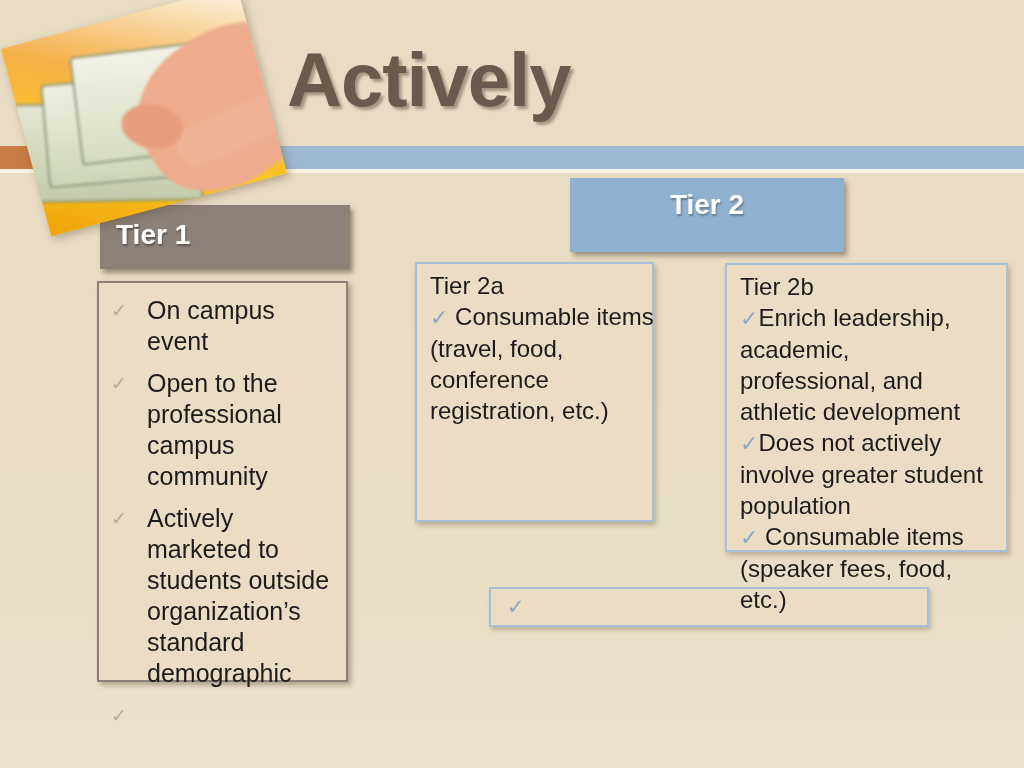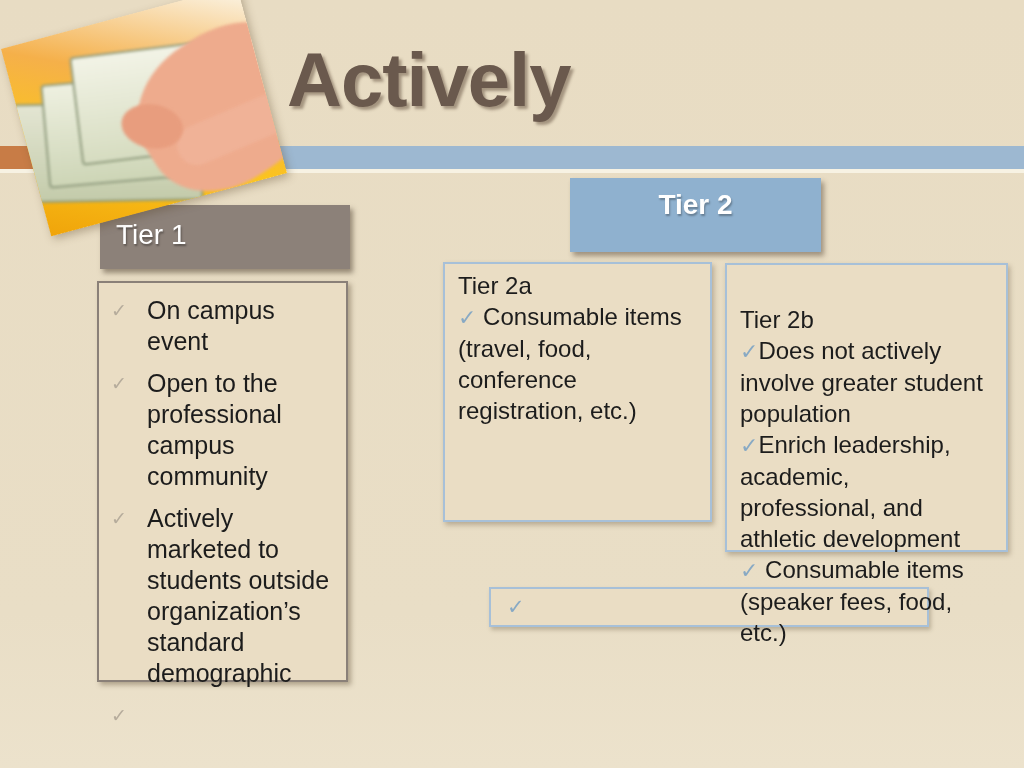--- a/index.html
+++ b/index.html
@@ -36,55 +36,55 @@
   .b2{left:18px;top:62px;width:200px;height:100px;transform:rotate(10deg);background:linear-gradient(180deg,#eef0e0,#cdd5b6);}
   .b3{left:55px;top:40px;width:205px;height:105px;transform:rotate(8deg);background:linear-gradient(180deg,#f2f3e6,#d6dcc0);}
   .hand{right:-58px;top:38px;width:190px;height:150px;background:#eeab8d;border-radius:48% 52% 55% 45%;transform:rotate(-18deg);}
   .finger{right:-20px;top:118px;width:120px;height:40px;background:#f0b297;border-radius:20px;transform:rotate(-8deg);}
   .thumb{left:95px;top:92px;width:62px;height:44px;background:#e89d7e;border-radius:50%;transform:rotate(25deg);}
   
   .t1-header{
     position:absolute;left:100px;top:205px;width:250px;height:64px;
     background:var(--tier1-header-bg,#8c8179);
     box-shadow:3px 4px 5px rgba(70,55,40,.5);
-    color:#fff;font-size:28px;font-weight:normal;
+    color:#fff;font-size:28px;font-weight:bold;
     padding:14px 0 0 16px;box-sizing:border-box;
     text-shadow:1px 2px 2px rgba(0,0,0,.35);
   }
   .t1-box{
     position:absolute;left:97px;top:281px;width:251px;height:401px;
     background:#eaddc4;border:2px solid #8a8078;box-sizing:border-box;
     box-shadow:3px 3px 5px rgba(100,85,60,.45);
     padding:12px 0 0 12px;
     overflow:visible;
   }
   .t1-item{display:flex;margin-bottom:11px;font-size:25px;line-height:31px;color:var(--body-text,#1c1c1c);}
   .t1-item .check{flex:0 0 36px;color:var(--tier1-check,#b6ac9c);font-size:19px;line-height:31px;}
   .t1-item .txt{width:188px;}
   
   .t2-header{
-    position:absolute;left:570px;top:178px;width:251px;height:74px;
+    position:absolute;left:570px;top:178px;width:274px;height:74px;
     background:var(--tier2-header-bg,#8fb1cf);
     box-shadow:3px 4px 5px rgba(70,55,40,.45);
     color:#fff;font-size:28px;font-weight:bold;text-align:center;
     padding-top:11px;box-sizing:border-box;
     text-shadow:1px 2px 2px rgba(0,0,0,.3);
   }
   .t2-box{
     position:absolute;
     background:#eaddc4;border:2px solid var(--tier2-border,#a7c0d8);box-sizing:border-box;
     box-shadow:2px 3px 5px rgba(110,95,70,.4);
     font-size:24px;line-height:31px;color:var(--body-text,#1c1c1c);
     padding:6px 0 0 13px;
     overflow:visible;
   }
-  #t2a{left:415px;top:262px;width:269px;height:260px;margin-left:28px;}
+  #t2a{left:415px;top:262px;width:239px;height:260px;}
   #t2a .inner{width:240px;}
   #t2b{left:725px;top:263px;width:283px;height:289px;}
-  #t2b .inner{width:245px;margin-top:33px;}
+  #t2b .inner{width:245px;}
   .t2-title{font-size:24px;line-height:31px;}
   .t2-item{display:block;}
   .t2-item .check{color:var(--tier2-check,#88a9c4);font-size:22px;}
   
   .cap-note{
     position:absolute;left:489px;top:587px;width:440px;height:40px;
     background:#eaddc4;border:2px solid var(--tier2-border,#a7c0d8);box-sizing:border-box;
     box-shadow:2px 3px 4px rgba(110,95,70,.35);
     display:flex;align-items:center;
     font-size:27px;color:var(--body-text,#1c1c1c);
@@ -152,20 +152,20 @@
   </div>
 
   <div class="cap-note">
     <span class="check">✓</span>
   </div>
 
   <div class="t2-box" id="t2b">
     <div class="inner">
       <div class="t2-title">Tier 2b</div>
       <div>
+          <div class="t2-item"><span class="check">✓</span><span class="txt">Enrich leadership, academic, professional, and athletic development</span></div>
           <div class="t2-item"><span class="check">✓</span><span class="txt">Does not actively involve greater student population</span></div>
-          <div class="t2-item"><span class="check">✓</span><span class="txt">Enrich leadership, academic, professional, and athletic development</span></div>
           <div class="t2-item"><span class="check">✓</span><span class="txt"> Consumable items (speaker fees, food, etc.)</span></div>
         </div>
     </div>
   </div>
 
 </div>
 
 </body></html>

